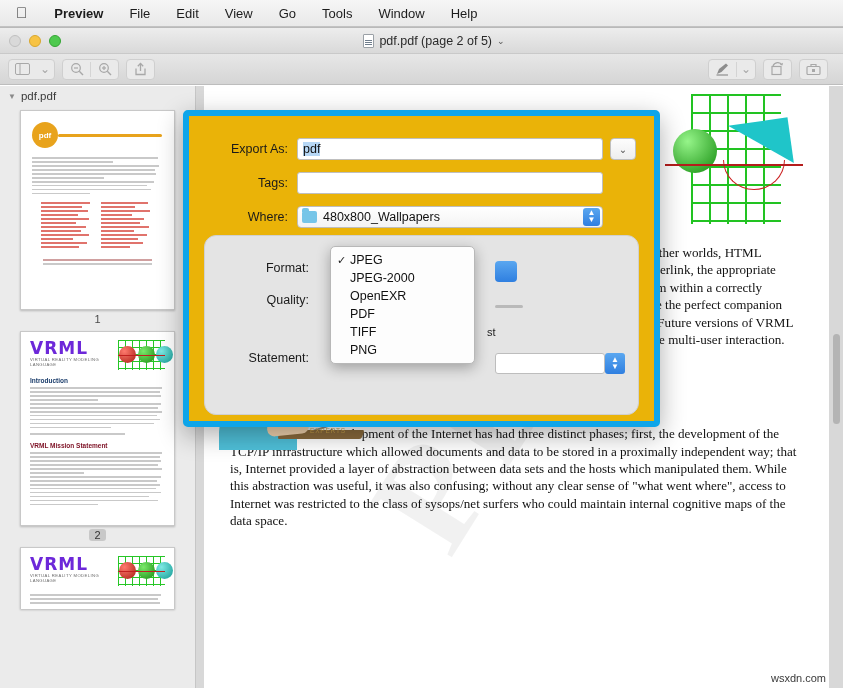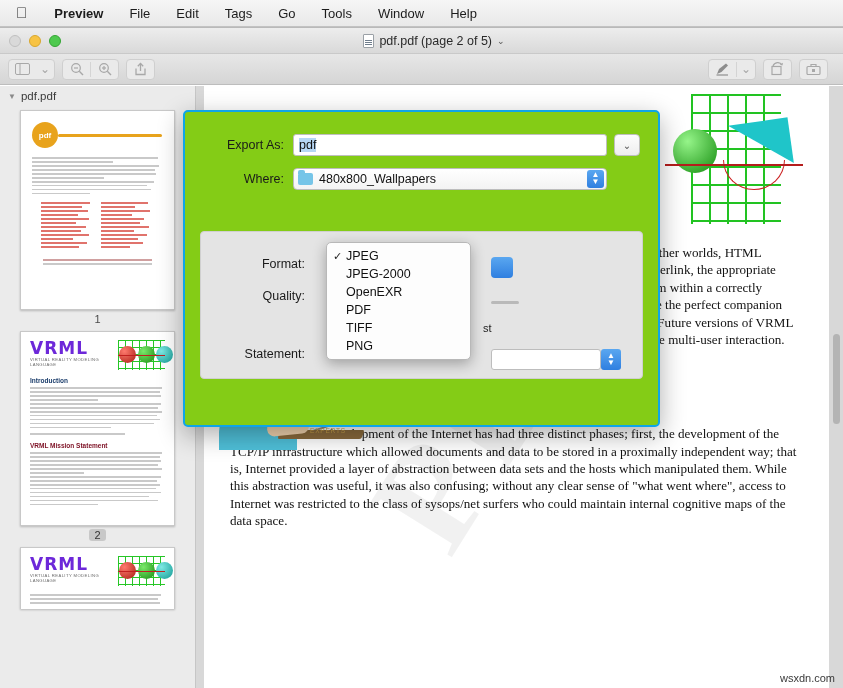--- a/index.html
+++ b/index.html
@@ -274,22 +274,22 @@
     transform: skewY(-18deg); border-radius: 2px;
   }
   .laptop-base {
     position: absolute; left: 66px; top: 66px; width: 84px; height: 9px;
     background: #8a6a3c; border-radius: 2px; transform: skewX(-20deg);
   }
 
   
   #dialog {
     position: absolute; left: 183px; top: 82px; width: 477px; height: 317px;
-    background: #84cc16;
-    border: 2px solid #0ea5e9;
+    background: #eab308;
+    border: 6px solid #0ea5e9;
     border-radius: 5px;
     box-shadow: 0 8px 26px rgba(0,0,0,0.32);
     z-index: 50;
   }
   .d-row { display: flex; align-items: center; margin-bottom: 12px; }
   .d-label {
     width: 108px; text-align: right; padding-right: 9px;
     font-size: 12.5px; color: #1a1a1a;
   }
   .d-field {
@@ -323,22 +323,22 @@
   .steps-btn {
     position: absolute; right: 2px; top: 1px; width: 17px; height: 18px;
     background: linear-gradient(to bottom,#5aa7f0,#2f7fe0);
     border-radius: 3px; color: #fff; font-size: 8px;
     display: flex; flex-direction: column; align-items: center;
     justify-content: center; line-height: .85;
   }
 
   
   #inset {
-    position: absolute; left: 15px; top: 119px; right: 15px; height: 148px;
-    background: #e4e4e4; border: 1px solid #d0d0d0; border-radius: 4px;
+    position: absolute; left: 15px; top: 119px; right: 15px; height: 180px;
+    background: #e4e4e4; border: 1px solid #d0d0d0; border-radius: 12px;
   }
   .i-row { display: flex; align-items: center; padding: 0 0 0 0; }
   .i-label {
     width: 112px; text-align: right; padding-right: 8px;
     font-size: 12.5px; color: #1a1a1a;
   }
   .fmt-pop-btn {
     position: absolute; left: 290px; top: 25px; width: 22px; height: 21px;
     background: linear-gradient(to bottom,#5aa7f0,#2f7fe0);
     border-radius: 4px;
@@ -383,33 +383,33 @@
   .btn {
     height: 21px; min-width: 68px; border-radius: 4px;
     font-size: 12.5px; display: flex; align-items: center;
     justify-content: center; padding: 0 14px;
   }
   .btn.cancel { background: linear-gradient(to bottom,#fdfdfd,#efefef); border: 1px solid #bcbcbc; color: #111; }
   .btn.save { background: linear-gradient(to bottom,#56a4ef,#2a7ade); border: 1px solid #2a6fc4; color: #fff; }
 
   
   #sitetag {
-    position: absolute; right: 8px; bottom: 4px;
+    position: absolute; right: 17px; bottom: 4px;
     font-size: 11px; color: #3a3a3a; z-index: 60;
   }
 </style>
 </head>
 <body>
 
 <div id="menubar">
   <span class="apple"></span>
   <span class="mi active">Preview</span>
   <span class="mi">File</span>
   <span class="mi">Edit</span>
-  <span class="mi">Tags</span>
+  <span class="mi">View</span>
   <span class="mi">Go</span>
   <span class="mi">Tools</span>
   <span class="mi">Window</span>
   <span class="mi">Help</span>
 </div>
 
 <div id="window">
 
   <div id="titlebar">
     <div class="traffic">
@@ -683,20 +683,26 @@
     <div style="padding:22px 18px 0 0">
 
       <div class="d-row">
         <div class="d-label">Export As:</div>
         <div class="d-field">
           <span class="sel-txt">pdf</span>
         </div>
         <div class="d-arrow-btn">⌄</div>
       </div>
 
+      <div class="d-row">
+        <div class="d-label">Tags:</div>
+        <div class="d-field" style="margin-right:33px">
+          <span></span>
+        </div>
+      </div>
 
       <div class="d-row">
         <div class="d-label">Where:</div>
         <div class="d-pop" style="margin-right:33px">
           <span class="folder-ico"></span>
           <span>480x800_Wallpapers</span>
           <span class="steps-btn">
             <span>▲</span>
               <span>▼</span>
           </span>

